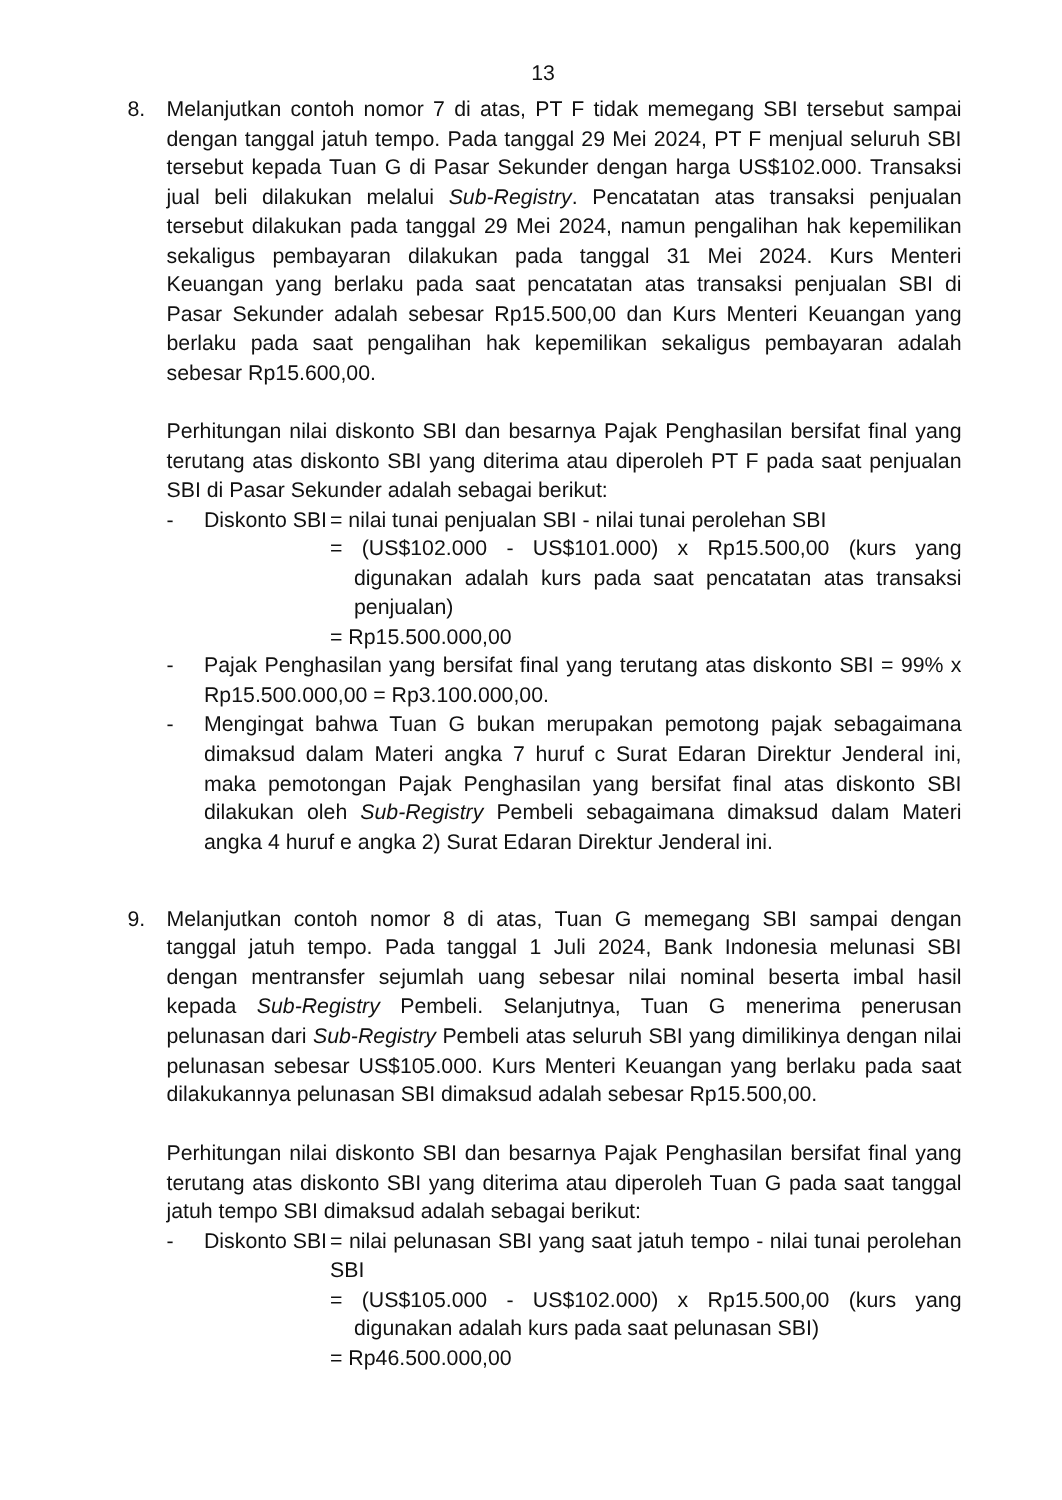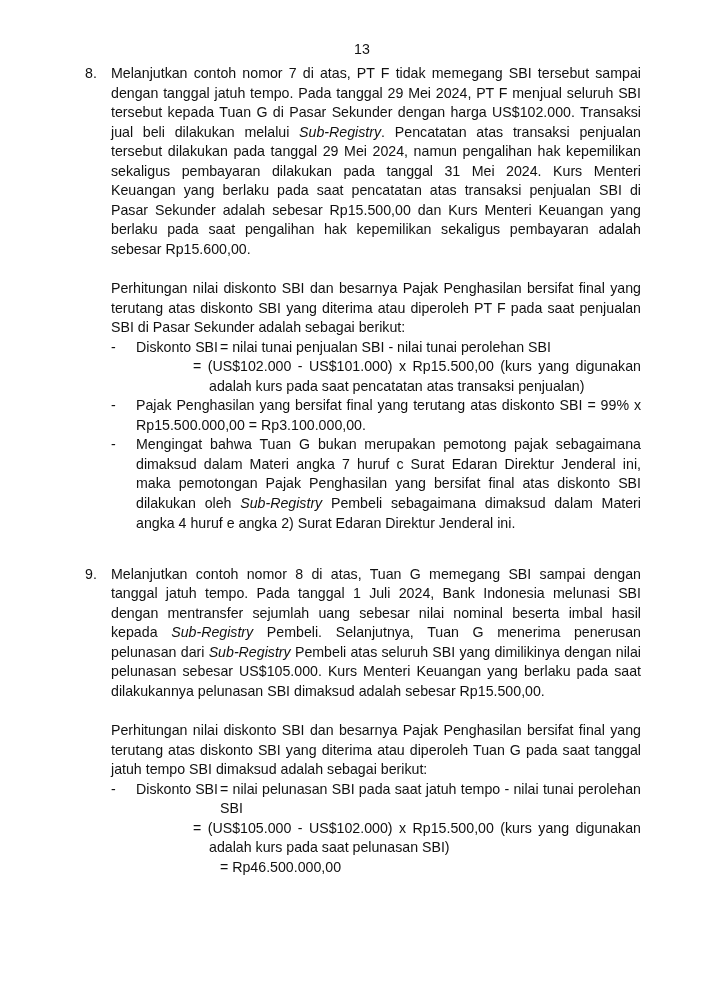--- a/index.html
+++ b/index.html
@@ -11,21 +11,21 @@
              font-size: 14.2px; line-height: 19.55px; }
   .item { position: relative; padding-left: 26px; }
   .item-num { position: absolute; left: 0; top: 0; }
   p { margin: 0; text-align: justify; }
   .gap { height: 19.55px; }
   .bullet { position: relative; padding-left: 25px; }
   .bullet-dash { position: absolute; left: 0; top: 0; }
   .formula-row { position: relative; }
   .formula-label { position: absolute; left: 0; top: 0; text-align: center; }
   .formula-body { margin-left: 84px; text-align: justify; }
-  .formula-cont { margin-left: 57px; padding-left: 16px; text-indent: -16px; text-align: justify; }
+  .formula-cont { margin-left: 84px; padding-left: 16px; text-indent: -16px; text-align: justify; }
   i { }
 </style>
 </head>
 <body>
 
 <div class="page-num">13</div>
 
 <div class="content">
 
   <div class="item">
@@ -34,20 +34,21 @@
     <div class="gap"></div>
     <p>Perhitungan nilai diskonto SBI dan besarnya Pajak Penghasilan bersifat final yang terutang atas diskonto SBI yang diterima atau diperoleh PT F pada saat penjualan SBI di Pasar Sekunder adalah sebagai berikut:</p>
 
     <div class="bullet">
       <span class="bullet-dash">-</span>
       <div class="formula-row">
         <span class="formula-label">Diskonto SBI</span>
         <div class="formula-body">= nilai tunai penjualan SBI - nilai tunai perolehan SBI</div>
       </div>
       <div class="formula-cont">= (US$102.000 - US$101.000) x Rp15.500,00 (kurs yang digunakan adalah kurs pada saat pencatatan atas transaksi penjualan)</div>
+      <div class="formula-body">= Rp15.500.000,00</div>
     </div>
 
     <div class="bullet">
       <span class="bullet-dash">-</span>
       <p>Pajak Penghasilan yang bersifat final yang terutang atas diskonto SBI = 99% x Rp15.500.000,00 = Rp3.100.000,00.</p>
     </div>
 
     <div class="bullet">
       <span class="bullet-dash">-</span>
       <p><span>Mengingat bahwa Tuan G bukan merupakan pemotong pajak sebagaimana dimaksud dalam Materi angka 7 huruf c Surat Edaran Direktur Jenderal ini, maka pemotongan Pajak Penghasilan yang bersifat final atas diskonto SBI dilakukan oleh </span><i>Sub-Registry</i><span> Pembeli sebagaimana dimaksud dalam Materi angka 4 huruf e angka 2) Surat Edaran Direktur Jenderal ini.</span></p>
@@ -60,20 +61,20 @@
   <div class="item">
     <span class="item-num">9.</span>
     <p><span>Melanjutkan contoh nomor 8 di atas, Tuan G memegang SBI sampai dengan tanggal jatuh tempo. Pada tanggal 1 Juli 2024, Bank Indonesia melunasi SBI dengan mentransfer sejumlah uang sebesar nilai nominal beserta imbal hasil kepada </span><i>Sub-Registry</i><span> Pembeli. Selanjutnya,  Tuan G menerima penerusan pelunasan dari </span><i>Sub-Registry</i><span> Pembeli atas seluruh SBI yang dimilikinya dengan nilai pelunasan sebesar US$105.000. Kurs Menteri Keuangan yang berlaku pada saat dilakukannya pelunasan SBI dimaksud adalah sebesar Rp15.500,00.</span></p>
     <div class="gap"></div>
     <p>Perhitungan nilai diskonto SBI dan besarnya Pajak Penghasilan bersifat final yang terutang atas diskonto SBI yang diterima atau diperoleh Tuan G pada saat tanggal jatuh tempo SBI dimaksud adalah sebagai berikut:</p>
 
     <div class="bullet">
       <span class="bullet-dash">-</span>
       <div class="formula-row">
         <span class="formula-label">Diskonto SBI</span>
-        <div class="formula-body">= nilai pelunasan SBI pada saat jatuh tempo - nilai tunai perolehan SBI</div>
+        <div class="formula-body">= nilai pelunasan SBI yang saat jatuh tempo - nilai tunai perolehan SBI</div>
       </div>
       <div class="formula-cont">= (US$105.000 - US$102.000) x Rp15.500,00 (kurs yang digunakan adalah kurs pada saat pelunasan SBI)</div>
       <div class="formula-body">= Rp46.500.000,00</div>
     </div>
   </div>
 
 </div>
 
 </body></html>

